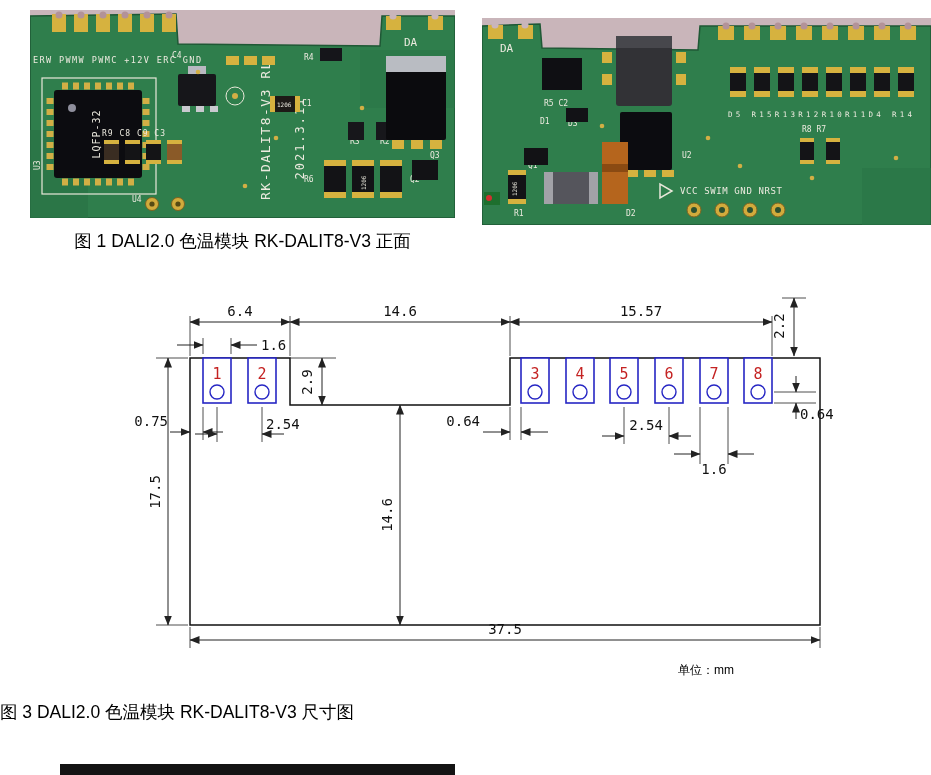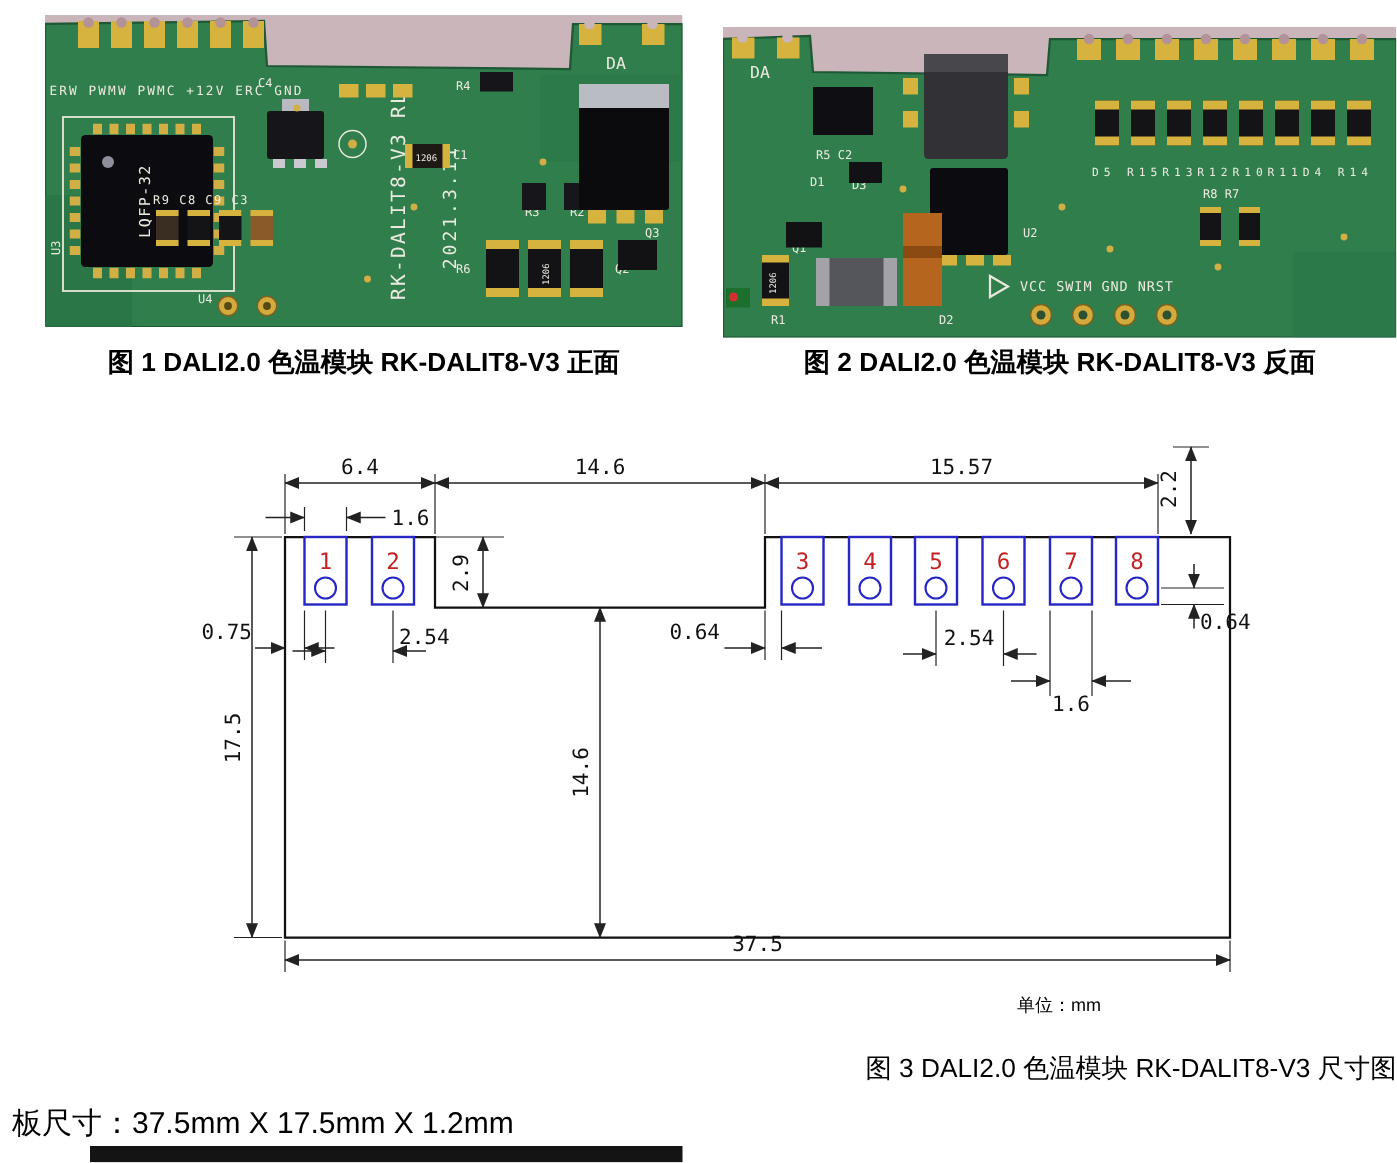--- a/index.html
+++ b/index.html
@@ -1,21 +1,21 @@
 <!DOCTYPE html>
 <html><head>
 <meta charset="utf-8">
 <style>
   html,body{margin:0;padding:0;background:#fff;}
   .page{position:relative;width:931px;height:775px;background:#ffffff;overflow:hidden;
         font-family:"Liberation Sans",sans-serif;color:#000;}
   .abs{position:absolute;}
   figure{margin:0;padding:0;}
-  .caption{position:absolute;text-align:center;font-size:17.5px;color:#000;font-weight:bold;}
-  .fig3-caption{position:absolute;left:0;top:700px;width:931px;text-align:right;font-size:17.5px;}
+  .caption{position:absolute;text-align:center;font-size:17.5px;color:#000;}
+  .fig3-caption{position:absolute;left:0;top:700px;width:931px;text-align:left;font-size:17.5px;}
   .unit-label{position:absolute;left:678px;top:662px;font-size:12px;}
   .footer-text{position:absolute;left:8px;top:735px;font-size:20px;}
   .bottom-bar{position:absolute;left:60px;top:764px;width:395px;height:11px;background:#141414;}
   
   svg text.dim{font-family:"DejaVu Sans Mono",monospace;font-size:14px;fill:#111;}
   svg text.padnum{font-family:"DejaVu Sans Mono",monospace;font-size:15px;fill:#c42222;}
   svg .outline{stroke:#111;stroke-width:1.5;fill:none;}
   svg .pad{stroke:#2626c4;stroke-width:1.6;fill:#ffffff;}
   svg .hole{stroke:#2626c4;stroke-width:1.4;fill:#ffffff;}
   svg .dline{stroke:#222;stroke-width:1;fill:none;}
@@ -258,21 +258,20 @@
         <circle cx="226" cy="120" r="2.3" fill="#d2af45"></circle>
         <circle cx="258" cy="148" r="2.3" fill="#d2af45"></circle>
         <circle cx="330" cy="160" r="2.3" fill="#d2af45"></circle>
         <circle cx="414" cy="140" r="2.3" fill="#d2af45"></circle>
         <circle cx="120" cy="108" r="2.3" fill="#d2af45"></circle>
       </g>
     </svg>
   </figure>
 
   <div class="caption" style="left:30px;top:229px;width:425px">图 1 DALI2.0 色温模块 RK-DALIT8-V3  正面</div>
-  <div class="caption" style="left:482px;top:229px;width:449px">图 2 DALI2.0 色温模块 RK-DALIT8-V3  反面</div>
 
   <svg class="abs" style="left:130px;top:282px" viewBox="0 0 800 380" width="800" height="380">
     <defs>
       <marker id="arr" viewBox="0 0 10 10" refX="9.5" refY="5" markerWidth="10" markerHeight="10" orient="auto-start-reverse">
         <path d="M0,1 L10,5 L0,9 Z" fill="#222"></path>
       </marker>
     </defs>
 
     <path class="outline" d="M60,76 L160,76 L160,123 L380,123 L380,76 L690,76 L690,343 L60,343 Z"></path>
 
@@ -377,16 +376,15 @@
       <line class="ext" x1="690" y1="345" x2="690" y2="366"></line>
       <line class="dline" x1="60" y1="358" x2="690" y2="358" marker-start="url(#arr)" marker-end="url(#arr)"></line>
       <text class="dim" x="375" y="352" text-anchor="middle">37.5</text>
     </g>
   </svg>
 
   <div class="unit-label">单位：mm</div>
 
   <div class="fig3-caption">图 3 DALI2.0 色温模块 RK-DALIT8-V3  尺寸图</div>
 
-  <div class="footer-text">板尺寸：37.5mm X 17.5mm X 1.2mm</div>
 
   <div class="bottom-bar"></div>
 </div>
 
 </body></html>

